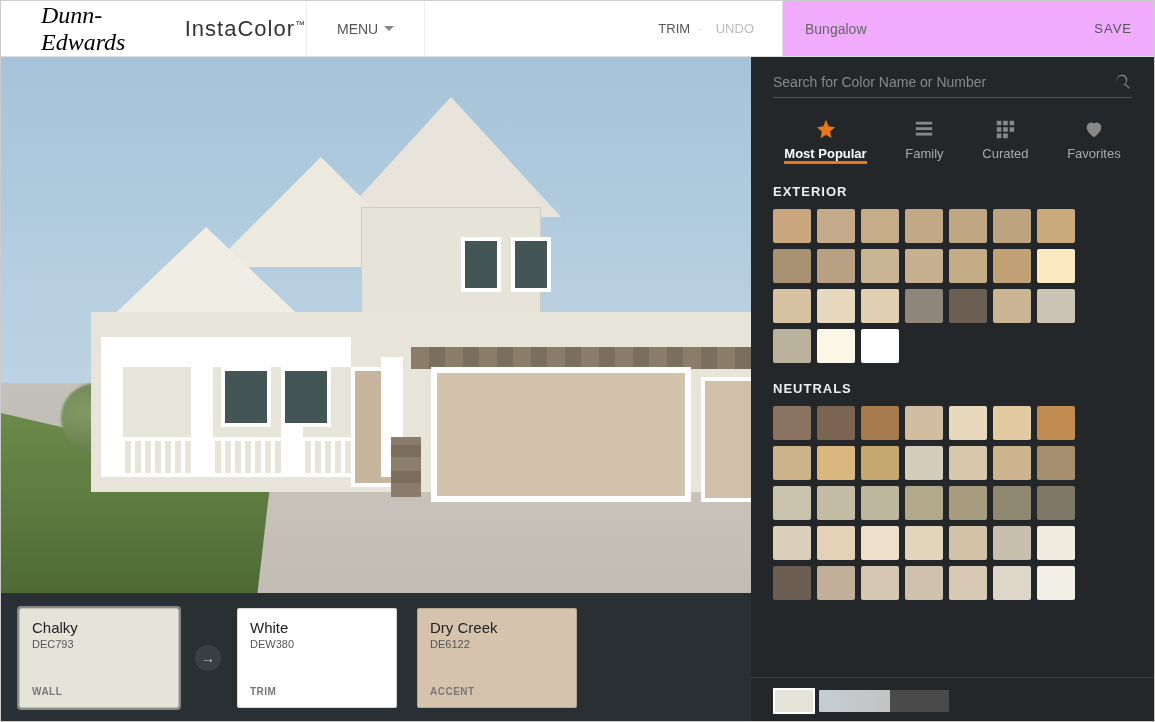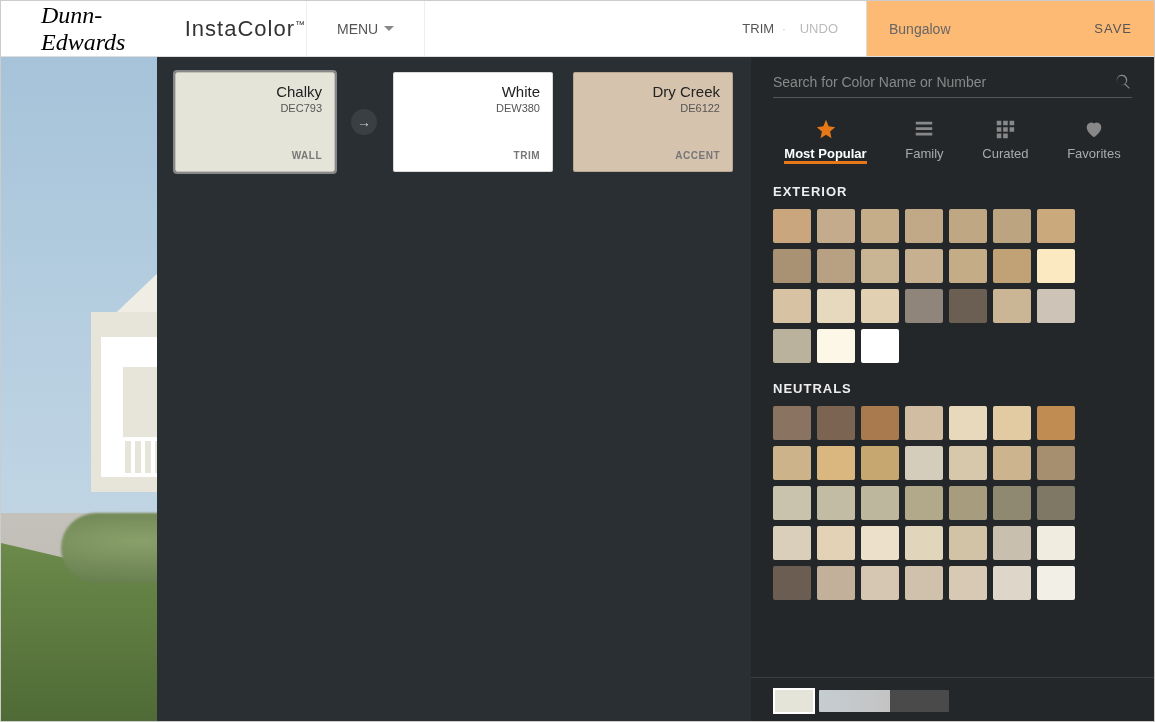--- a/index.html
+++ b/index.html
@@ -9,25 +9,25 @@
 .brand-script { font-family:"Brush Script MT","Segoe Script",cursive; font-size:24px; font-style:italic;}
 .brand-insta { font-size:22px; font-weight:300; letter-spacing:1px; color:#333;}
 .brand-insta sup{font-size:10px;}
 .menu-btn { padding:0 30px; height:100%; display:flex; align-items:center; font-size:14px; color:#555; border-right:1px solid #eee; border-left:1px solid #eee; cursor:pointer; gap:6px;}
 .menu-btn svg{width:10px;height:10px;fill:#888;}
 .spacer { flex:1; }
 .undo-redo { padding-right:28px; font-size:13px; color:#555;}
 .undo-redo span{cursor:pointer;}
 .undo-redo .redo{color:#bbb; margin-left:6px;}
 .undo-redo .dot{color:#ccc;margin:0 4px;}
-.right-bar { width:288px; height:100%; background:#fdba74; border-left:1px solid #ddd; display:flex; align-items:center; padding:0 22px; justify-content:space-between;}
+.right-bar { width:372px; height:100%; background:#f0abfc; border-left:1px solid #ddd; display:flex; align-items:center; padding:0 22px; justify-content:space-between;}
 .project-name{font-size:14px;color:#666;}
 .save-btn{font-size:13px; color:#555; letter-spacing:1px; cursor:pointer;}
 .main { height:666px; display:flex;}
-.canvas-area{ flex:1; background:#2a2f33; display:flex; flex-direction:row;text-align:right;}
+.canvas-area{ flex:1; background:#2a2f33; display:flex; flex-direction:column;}
 .house-view{ flex:1; position:relative; overflow:hidden;}
 
 .sky{position:absolute;inset:0;background:linear-gradient(#a6c3d9,#bdd3e3 60%,#c9d8e4);}
 .ground{position:absolute;left:0;right:0;bottom:0;height:210px;background:linear-gradient(#c3c1ba,#b8b5ae);}
 .drive{position:absolute;left:240px;right:0;bottom:0;height:240px;background:linear-gradient(#cfcbc2,#c1bdb4);clip-path:polygon(18% 0,100% 0,100% 100%,0 100%,0 88%);}
 .grass-l{position:absolute;left:0;bottom:0;width:270px;height:180px;background:linear-gradient(#6c8a4a,#4f6a36);clip-path:polygon(0 0,100% 35%,95% 100%,0 100%);}
 .bush{position:absolute;left:60px;bottom:140px;width:260px;height:70px;background:radial-gradient(ellipse at 30% 40%,#8aa06b,#5a7244);border-radius:40px;filter:blur(1px);}
 .house{position:absolute;left:60px;top:40px;width:700px;height:440px;}
 .roof1{position:absolute;left:280px;top:0;width:220px;height:120px;background:#e8e4dc;clip-path:polygon(50% 0,100% 100%,0 100%);}    
 .roof2{position:absolute;left:150px;top:60px;width:220px;height:110px;background:#eceade;clip-path:polygon(50% 0,100% 100%,0 100%);}    

